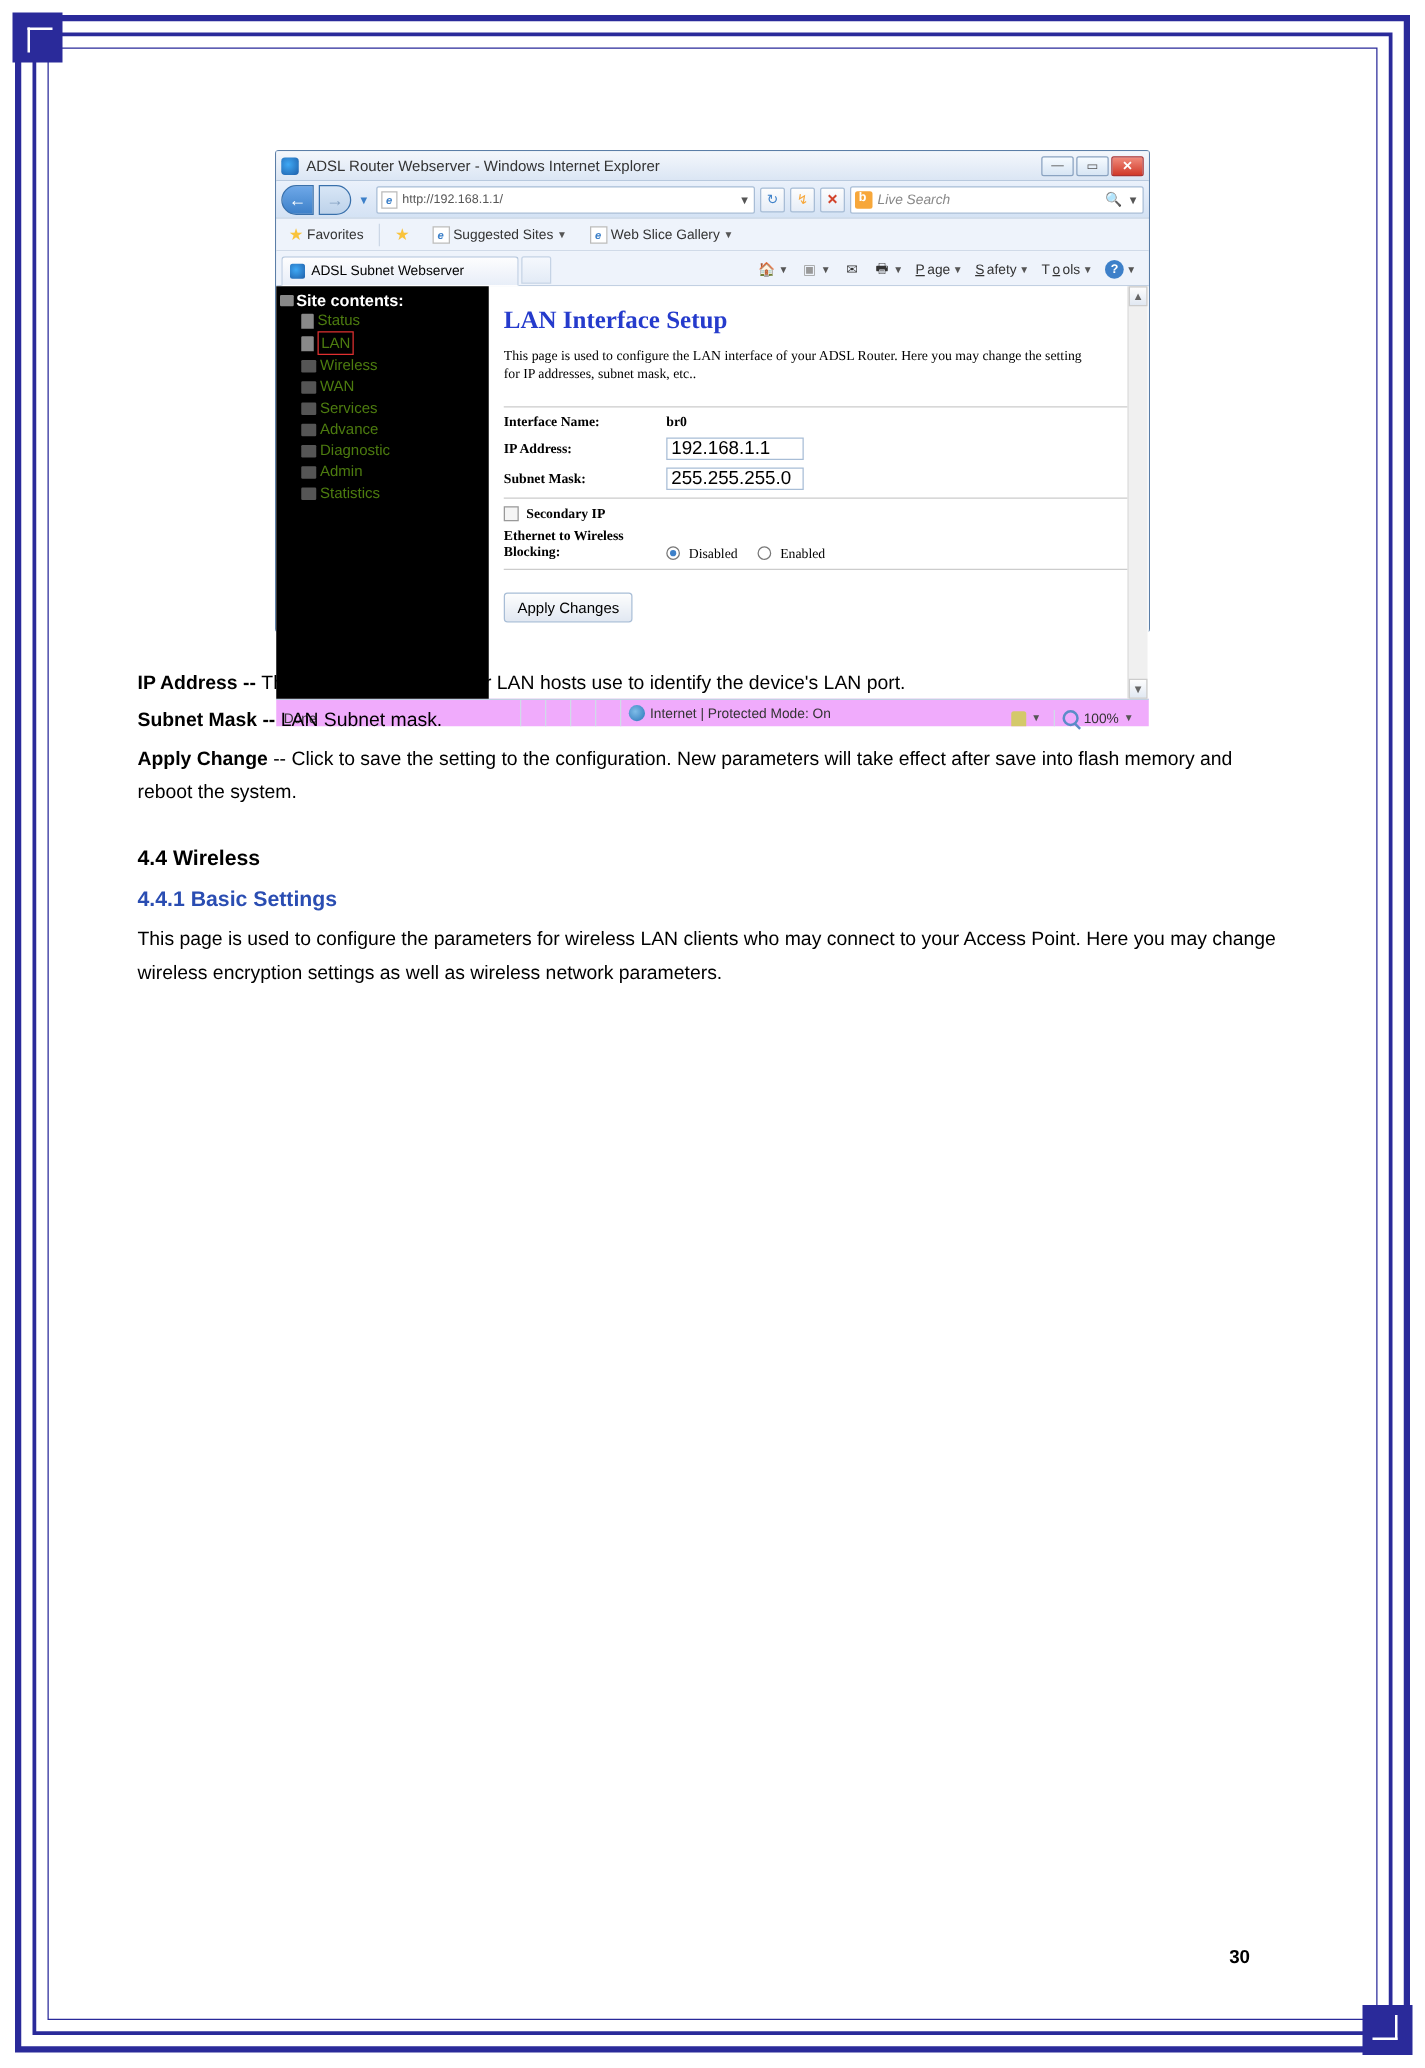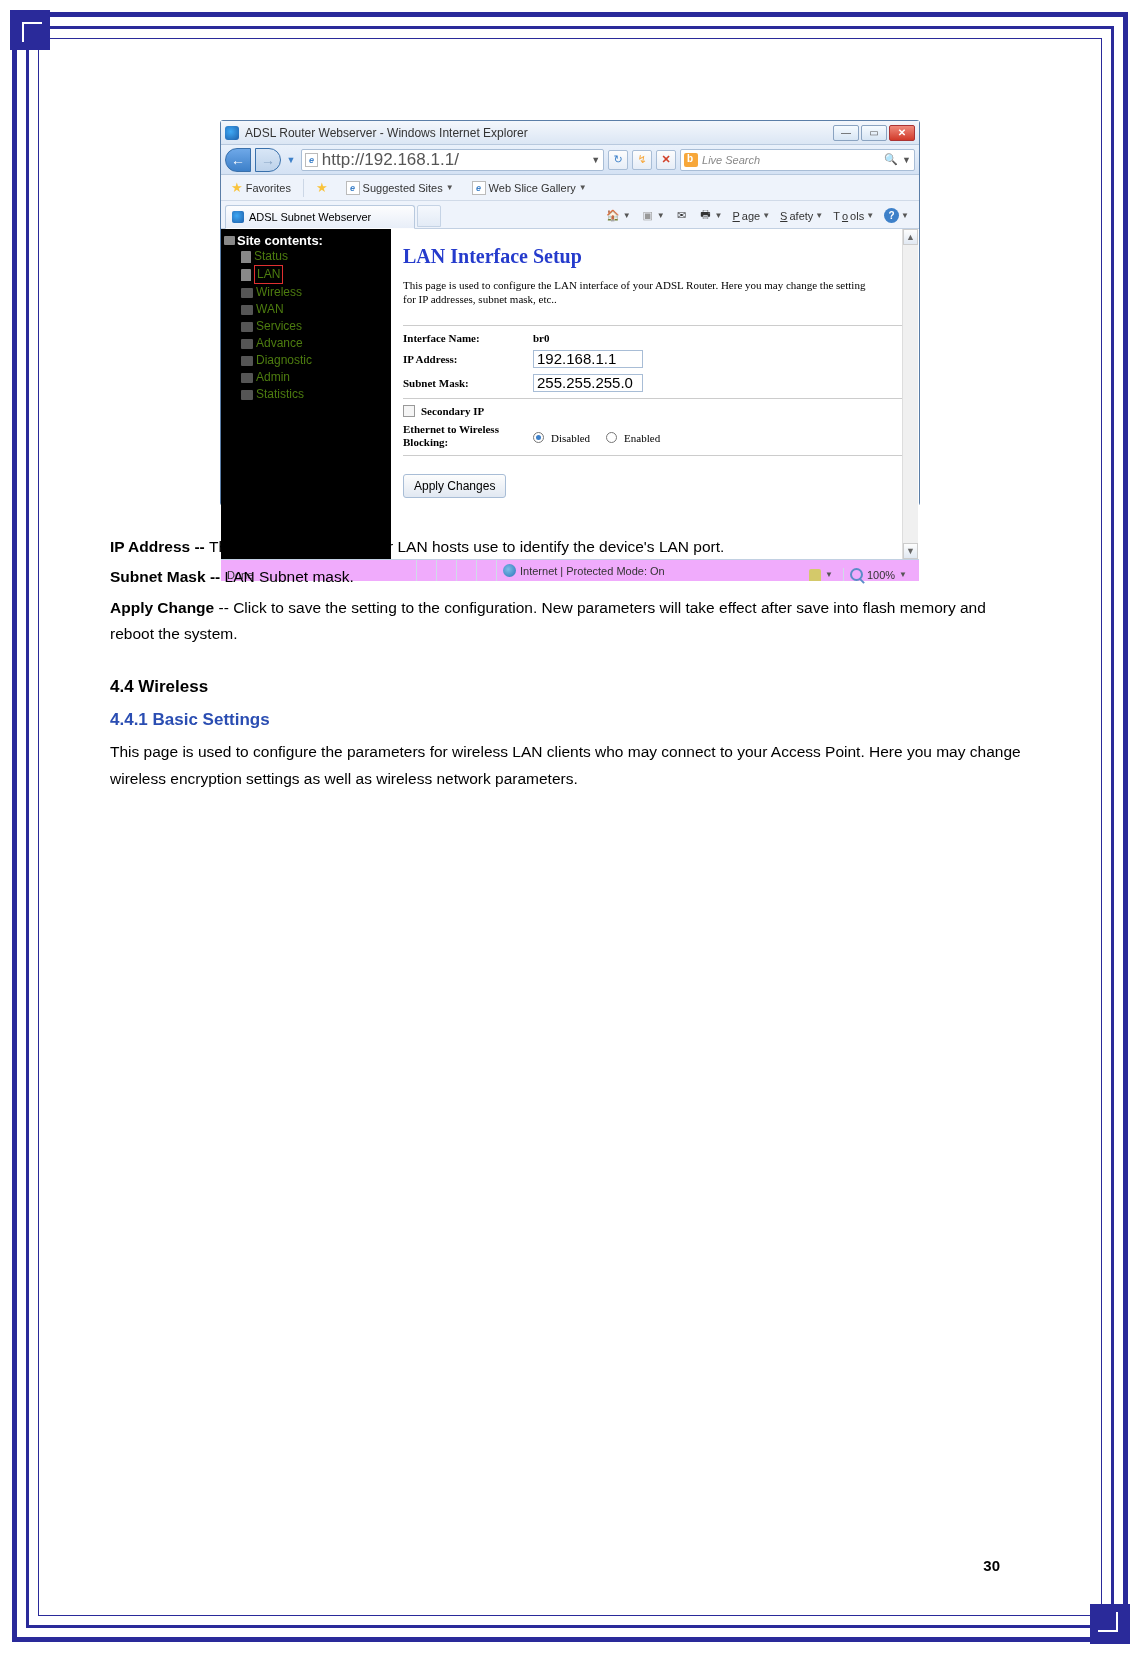--- a/index.html
+++ b/index.html
@@ -23,21 +23,21 @@
   .titlebar-text { flex: 1; color: #333; font-size: 12px; }
   .winbtns { display: flex; gap: 2px; }
   .winbtn { width: 26px; height: 16px; border: 1px solid #8aa3c1; border-radius: 2px; background: linear-gradient(#f6fbff,#d7e5f4); display:flex; align-items:center; justify-content:center; font-size:10px; color:#555;}
   .winbtn.close { background: linear-gradient(#f08b7c,#d13a2a); border-color:#a33; color:#fff; font-weight:bold;}
 
   .navbar { height: 30px; background: linear-gradient(#eaf1fb,#d4e2f4); border-bottom: 1px solid #b8c9de; display:flex; align-items:center; padding: 0 4px; gap:4px;}
   .navbtn { width:26px; height:24px; border-radius:12px 0 0 12px; background: linear-gradient(#6ea8e8,#3d80c9); border:1px solid #3970ab; display:flex; align-items:center; justify-content:center; color:#fff; font-size:14px; }
   .navbtn.fwd { border-radius:0 12px 12px 0; background: linear-gradient(#d8e6f6,#bdd2ea); color:#87a3c4; }
   .nav-dd { width:12px; text-align:center; color:#3d80c9; font-size:9px; }
   .urlbox { flex: 1.3; height:22px; background:#fff; border:1px solid #a8bdd6; border-radius:2px; display:flex; align-items:center; padding:0 3px; gap:4px;}
-  .urlbox input { border:none; outline:none; width:100%; font-size:17px; color:#555; }
+  .urlbox input { border:none; outline:none; width:100%; font-size:10px; color:#555; }
   .pageicon { width:14px; height:14px; border:1px solid #bbb; background:#fff; display:flex; align-items:center; justify-content:center; font-size:9px; color:#3d80c9; font-weight:bold; font-style:italic;}
   .btn-sm { width:20px; height:20px; border:1px solid #a8bdd6; background:linear-gradient(#fdfdfd,#e6edf7); border-radius:2px; display:flex; align-items:center; justify-content:center; font-size:11px; }
   .btn-sm.redx { color:#d2432b; font-weight:bold; }
   .btn-sm.refresh { color:#3d80c9; }
   .btn-sm.bolt { color:#f7a73a; }
   .searchbox { flex: 1; height:22px; background:#fff; border:1px solid #a8bdd6; border-radius:2px; display:flex; align-items:center; padding:0 3px; gap:4px;}
   .searchbox .bing { width:14px; height:14px; background: #f7a73a; border-radius:2px; position:relative; }
   .searchbox .bing::after { content:'b'; color:#fff; font-size:10px; font-weight:bold; position:absolute; top:0; left:3px; }
   .searchbox-text { color:#888; font-style:italic; font-size:11px; flex:1;}
   .mag { color:#3d80c9; font-size:11px; }
@@ -248,21 +248,21 @@
         </div>
         <div class="form-row">
           <span class="lbl">Subnet Mask:</span>
           <input type="text" value="255.255.255.0" style="">
         </div>
         <div class="hr"></div>
         <div class="form-row">
           <span class="check"></span>
           <span style="font-weight:bold">Secondary IP</span>
         </div>
-        <div class="form-row" style="align-items:center">
+        <div class="form-row" style="align-items:flex-end">
           <span class="lbl" style="line-height:1.2">Ethernet to Wireless Blocking:</span>
           <span style="display:flex; align-items:center; gap:4px; padding-top:4px">
             <span class="radio on"></span>
             <span>Disabled</span>
             <span style="width:8px"></span>
             <span class="radio"></span>
             <span>Enabled</span>
           </span>
         </div>
         <div class="hr"></div>

